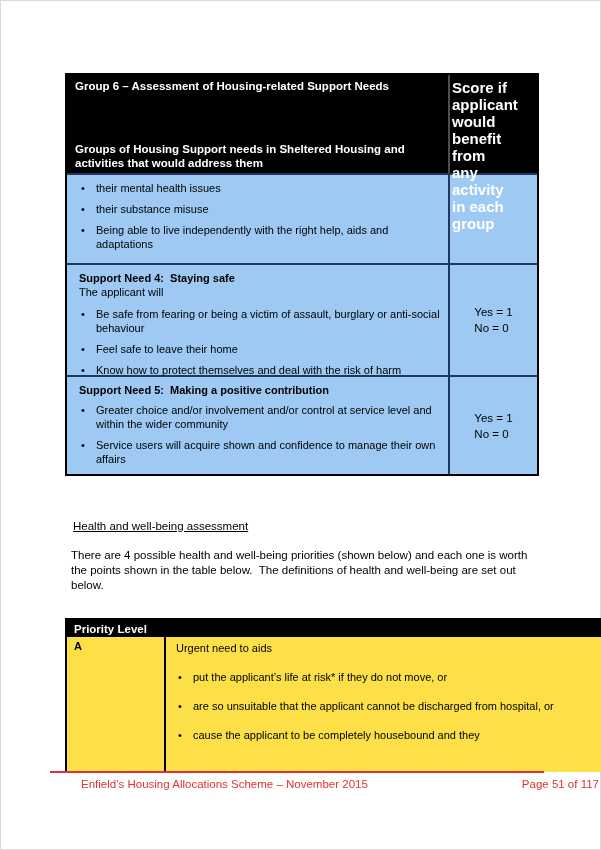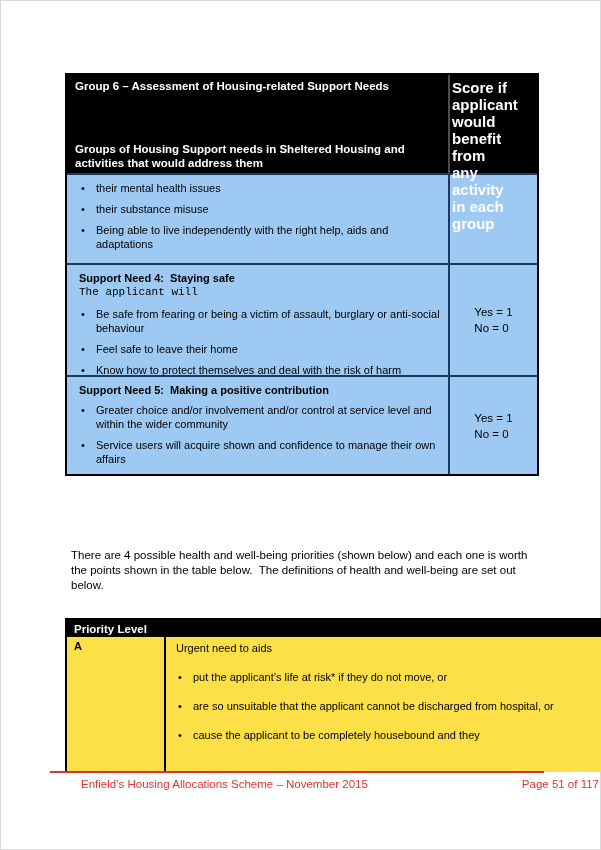--- a/index.html
+++ b/index.html
@@ -48,21 +48,21 @@
     width:383px; box-sizing:border-box;
     border-right:2px solid #1c3a5e;
     padding:6px 8px 0 12px;
     line-height:14px;
   }
   .t1-score {
     flex:1; display:flex; align-items:center; justify-content:center;
     white-space:pre-line; line-height:16px; font-size:11.5px;
   }
   .row-title { font-weight:bold; white-space:pre-wrap; }
-  .row-intro { margin-bottom:8px;font-family:Liberation Mono, monospace; }
+  .row-intro { margin-bottom:8px; }
   .gap6 { height:6px; }
   .bl { display:flex; margin-bottom:7px; }
   .bl .dot { flex:none; width:17px; padding-left:2px; box-sizing:border-box; }
   .bl .tx { flex:1; }
 
   
   .health-heading {
     position:absolute; left:72px; top:519px;
     font-size:11.5px; text-decoration:underline;
   }
@@ -175,20 +175,21 @@
         <div class="bl">
           <span class="dot">•</span>
           <span class="tx">Service users will acquire shown and confidence to manage their own affairs</span>
         </div>
       </div>
       <div class="t1-score">Yes = 1
 No = 0</div>
     </div>
   </div>
 
+  <div class="health-heading">Health and well-being assessment</div>
   <div class="health-para">There are 4 possible health and well-being priorities (shown below) and each one is worth the points shown in the table below.  The definitions of health and well-being are set out below.</div>
 
   <div class="t2">
     <div class="t2-header">
       <div class="t2-h1">Priority Level</div>
     </div>
     <div class="t2-body">
       <div class="t2-level">A</div>
       <div class="t2-def">
         <div class="para">Urgent need to aids</div>

